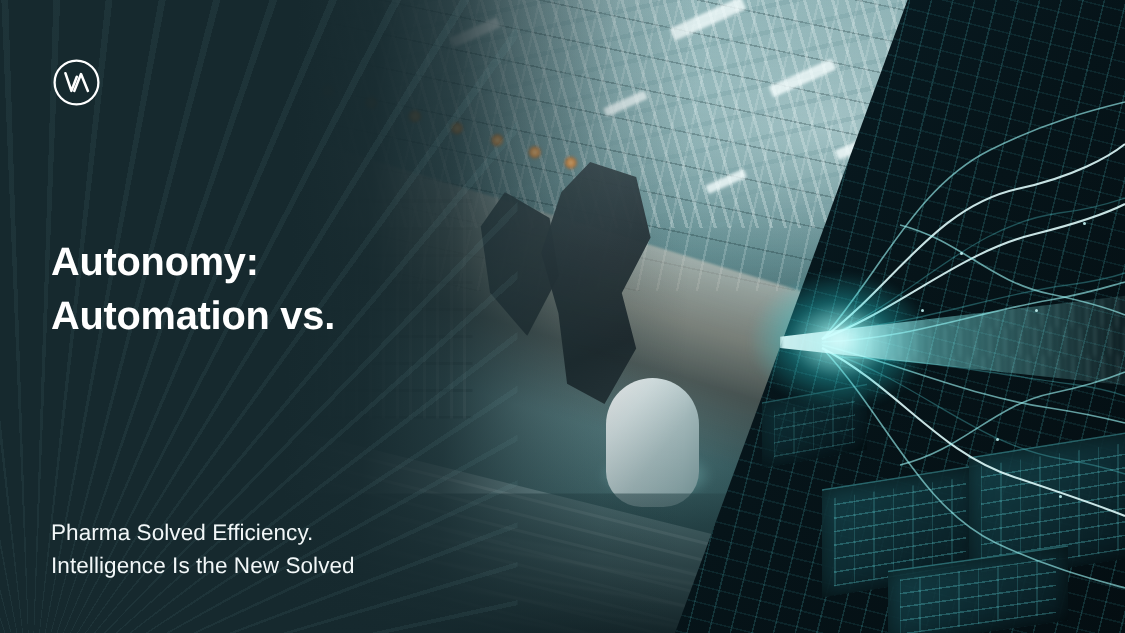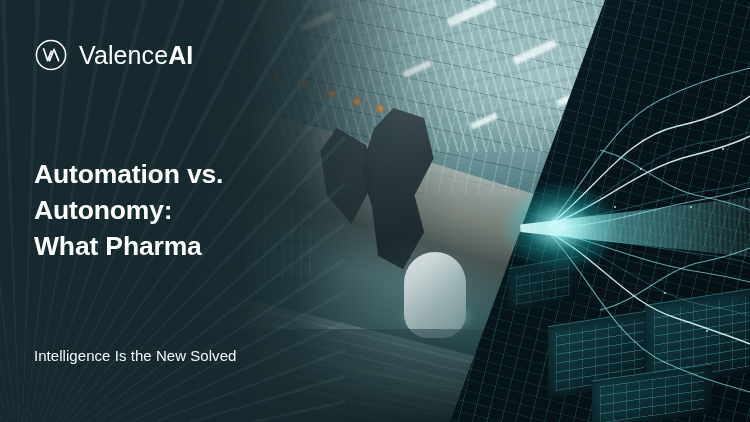--- a/index.html
+++ b/index.html
@@ -306,29 +306,26 @@
   <div class="rad-lines"></div>
 
   <div class="content">
 
     <div class="brand">
       <svg class="mark" viewBox="0 0 34 34">
         <circle cx="17" cy="17" r="14.6" fill="none" stroke="#ffffff" stroke-width="1.5"></circle>
         <path d="M9.6 10.8 L13.6 22.6 L17.2 13.2" fill="none" stroke="#ffffff" stroke-width="1.7" stroke-linecap="round" stroke-linejoin="round"></path>
         <path d="M15.5 22.6 L20.0 11.4 L24.6 22.6" fill="none" stroke="#ffffff" stroke-width="1.7" stroke-linecap="round" stroke-linejoin="round"></path>
       </svg>
-      <div class="brand-name">
-        <span class="light">Valence</span><span class="bold">AI</span>
-      </div>
     </div>
 
     <h1 class="headline">
+      <span class="ln">Autonomy:</span>
       <span class="ln">Automation vs.</span>
-      <span class="ln">Autonomy:</span>
-      <span class="ln">What Pharma</span>
     </h1>
 
     <div class="subhead">
+      <span class="ln">Pharma Solved Efficiency.</span>
       <span class="ln">Intelligence Is the New Solved</span>
     </div>
 
   </div>
 </div>
 
 </body></html>

